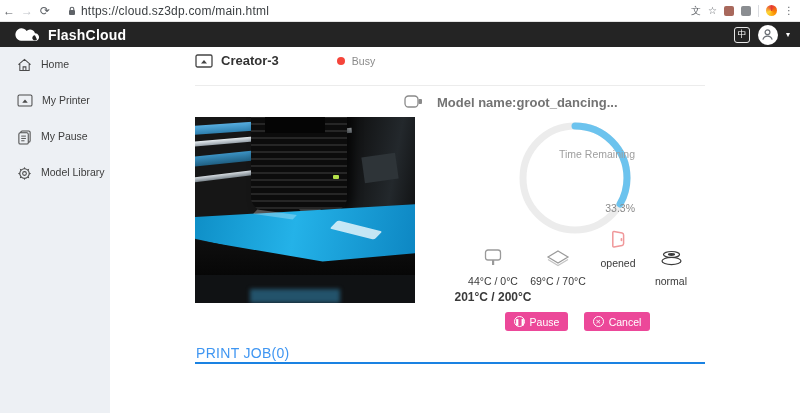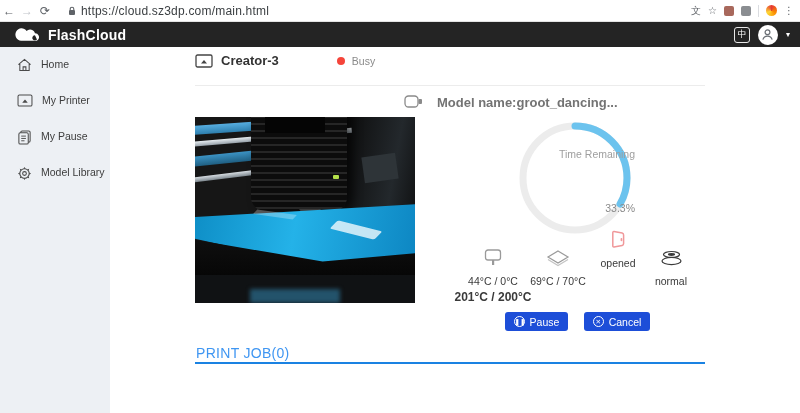--- a/index.html
+++ b/index.html
@@ -74,21 +74,21 @@
   .tr-time { top:47px; color:#2b2b2b; }
   .tr-big { font-size:25px; font-weight:bold; }
   .tr-small { font-size:10.5px; font-weight:bold; }
   .tr-pct { top:84px; font-size:10.5px; color:#8a8a8a; }
 
   .stat-col { position:absolute; text-align:center; }
   .stat-icon { height:20px; display:flex; align-items:flex-end; justify-content:center; }
   .stat-line { font-size:10.5px; font-weight:normal; color:#3a3a3a; margin-top:8px; white-space:nowrap; }
   .stat-line2 { font-size:12px; font-weight:bold; color:#3a3a3a; margin-top:3px; white-space:nowrap; }
 
-  .btn { position:absolute; top:312px; height:19px; background:#1d4ed8; border:none; border-radius:3px; color:#fff; font-size:10.5px; display:flex; align-items:center; justify-content:center; gap:5px; cursor:pointer; font-family:inherit; }
+  .btn { position:absolute; top:312px; height:19px; background:#ec4899; border:none; border-radius:3px; color:#fff; font-size:10.5px; display:flex; align-items:center; justify-content:center; gap:5px; cursor:pointer; font-family:inherit; }
   .btn-pause { left:505px; width:63px; }
   .btn-cancel { left:584px; width:66px; }
   .btn-ico { width:11px; height:11px; border:1px solid #fff; border-radius:50%; font-size:6.5px; line-height:9px; text-align:center; display:inline-block; }
 
   .printjob-label { position:absolute; left:196px; top:345px; font-size:14px; color:#3f96f2; letter-spacing:.3px; cursor:pointer; }
   .printjob-line { position:absolute; left:195px; top:362px; width:510px; height:2px; background:#1a82e2; }
 </style>
 </head>
 <body>
 

